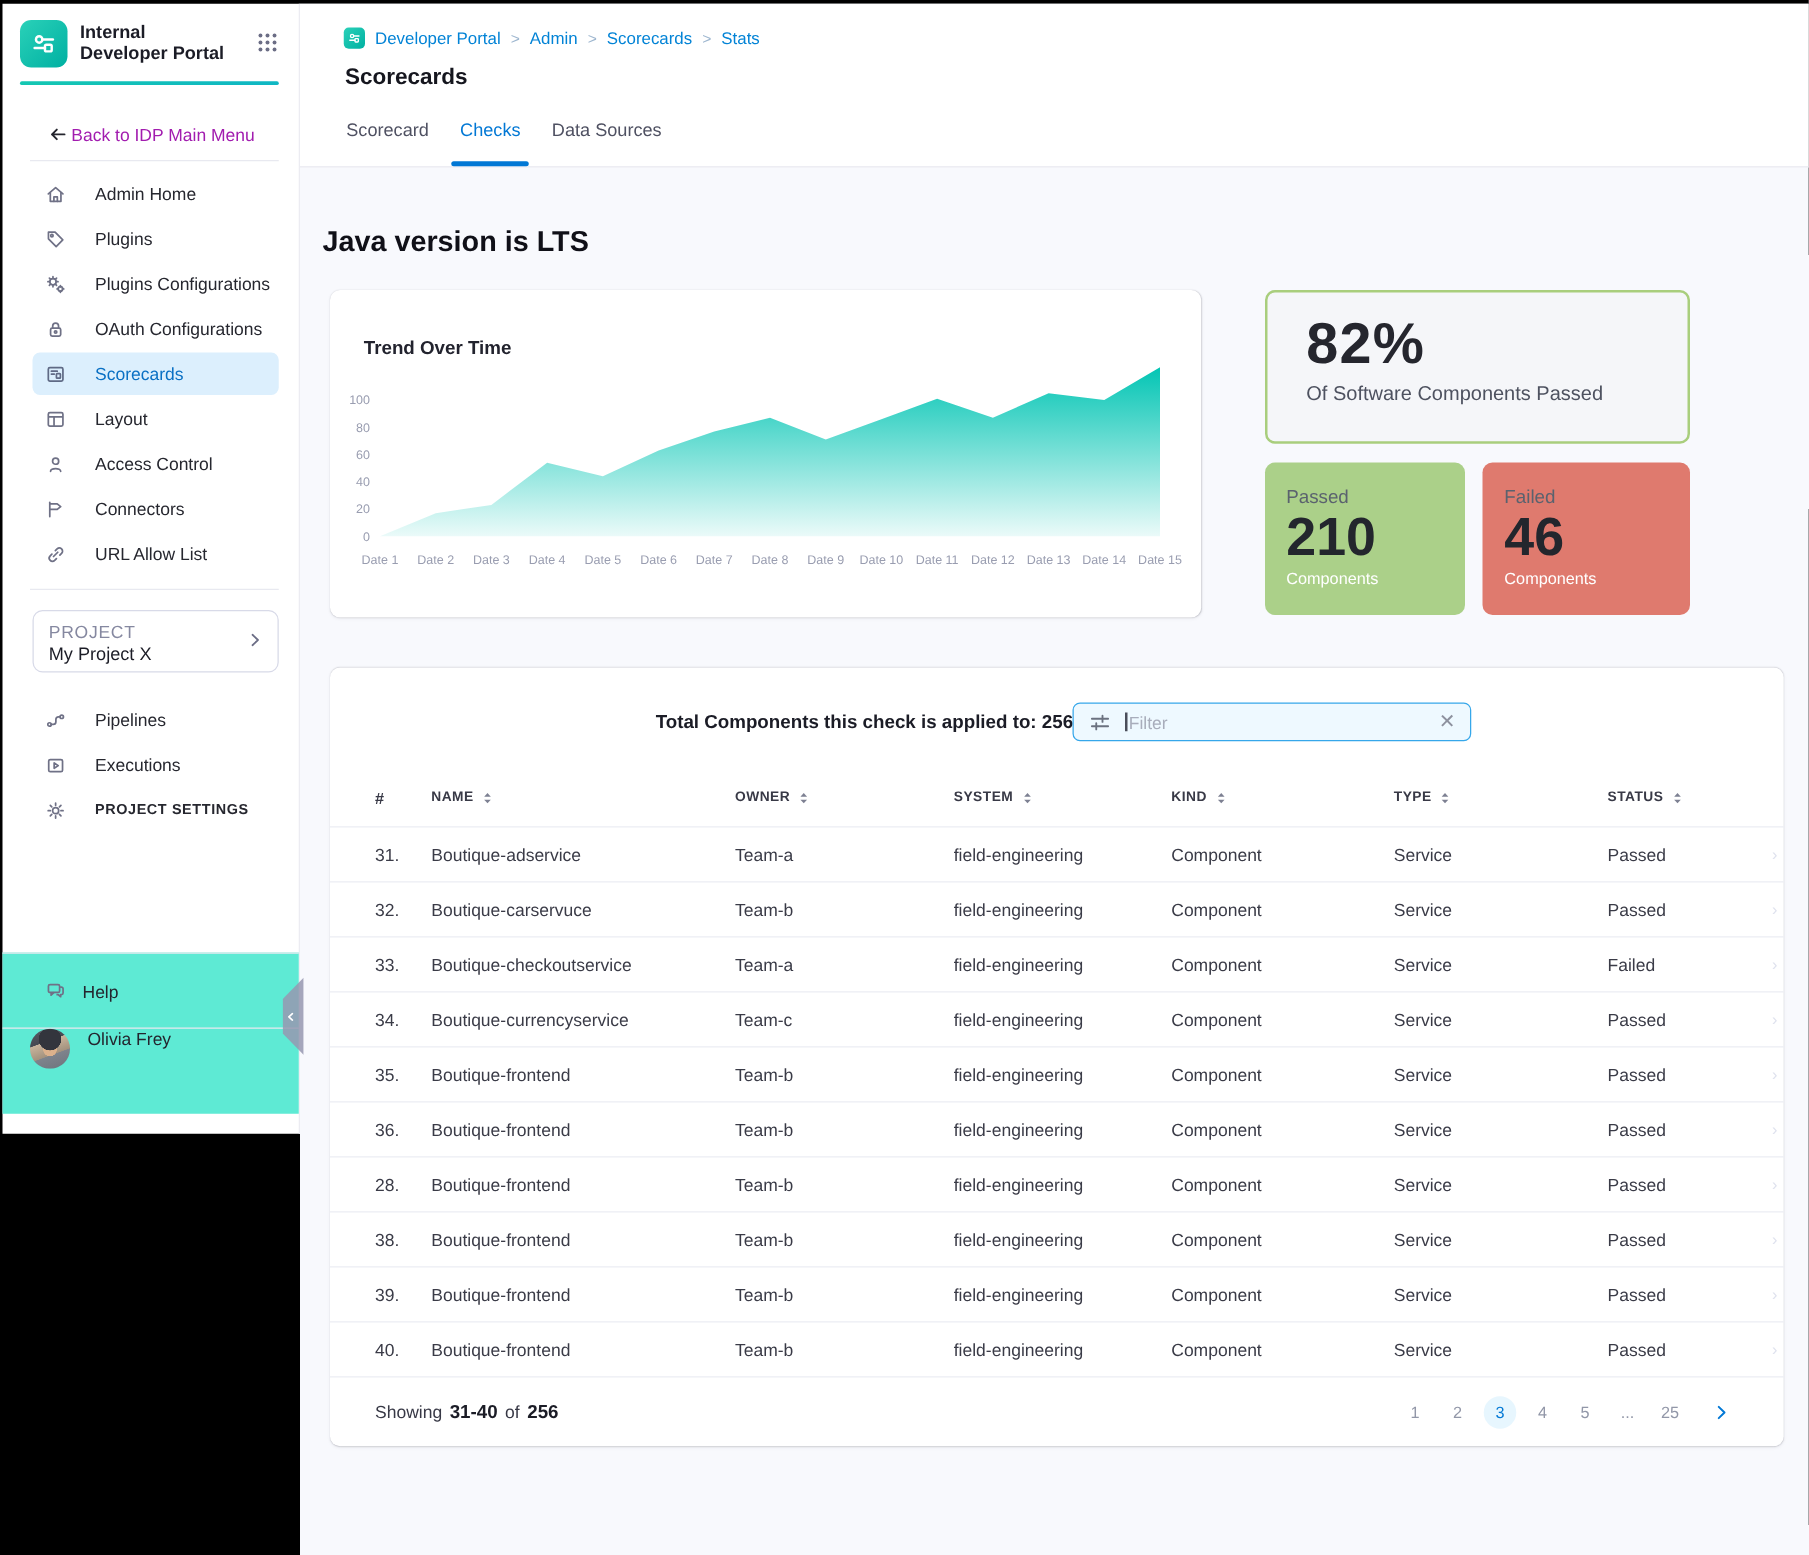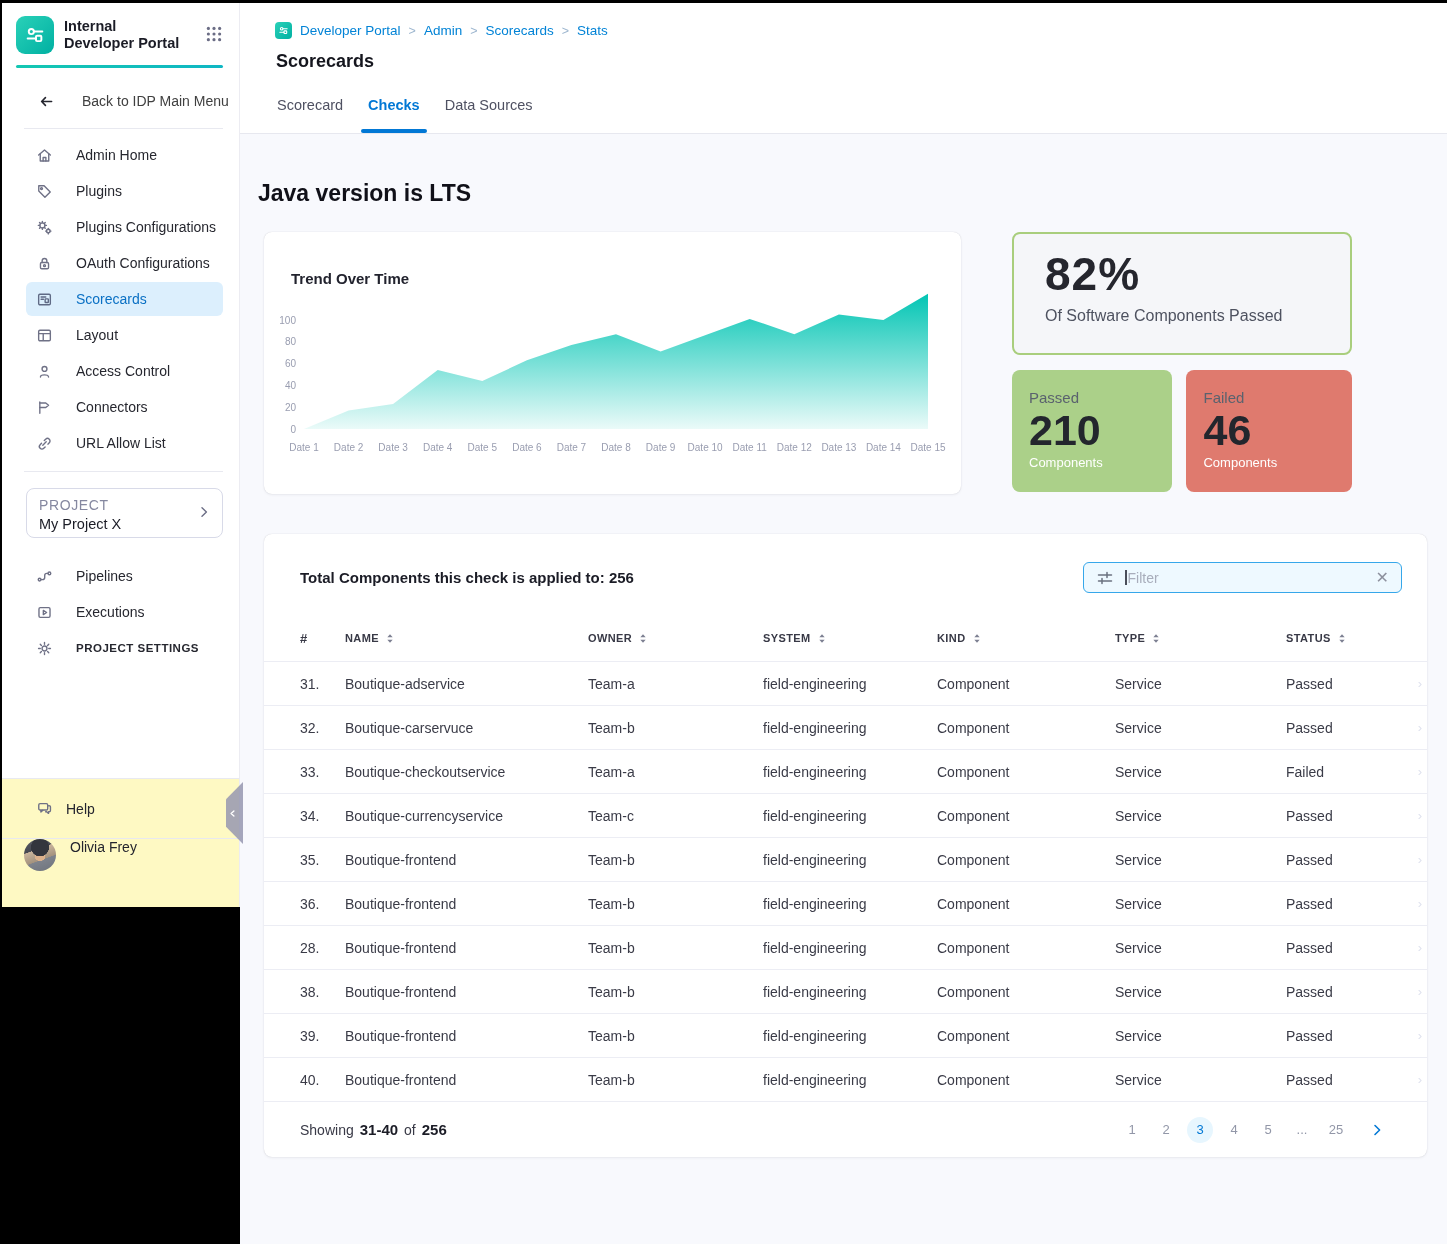--- a/index.html
+++ b/index.html
@@ -7,53 +7,53 @@
   body{position:relative;background:#000;font-family:"Liberation Sans",sans-serif;overflow:hidden;-webkit-font-smoothing:antialiased}
   svg{display:block}
 
   
   .sidebar{position:absolute;left:2px;top:3px;width:238px;height:904px;background:#fff;border-right:1px solid #ececf2;z-index:3}
   .sb-logo{display:flex;align-items:flex-start;padding:13px 16px 0 14px}
   .logo-badge{width:38px;height:38px;border-radius:9px;background:linear-gradient(135deg,#2ad1b8,#00b0a2);display:flex;align-items:center;justify-content:center;flex:none}
   .logo-text{margin-left:10px;font-size:14.5px;font-weight:bold;color:#1b1c26;line-height:17px;padding-top:2px}
   .grid-icon{margin-left:auto;padding-top:9px;cursor:pointer}
   .teal-line{height:3px;background:linear-gradient(90deg,#14c7b2,#0fb7c4);margin:11px 16px 0 14px;border-radius:2px}
-  .back-row{display:flex;align-items:center;gap:27px;padding-left:36px;height:30px;margin-top:18px;font-size:14px;color:#404040;cursor:pointer}
+  .back-row{display:flex;align-items:flex-end;gap:2px;padding-left:36px;height:30px;margin-top:18px;font-size:14px;color:#a21caf;cursor:pointer}
   .sb-div{height:1px;background:#e8e9f0;margin:12px 16px 0 22px}
   .nav{margin-top:9px}
   .nav-item{display:flex;align-items:center;gap:23px;height:34px;margin:0 16px 2px 24px;padding-left:10px;border-radius:6px;font-size:14px;color:#26272f;cursor:pointer;white-space:nowrap}
   .nav-item.active{background:#dceffd;color:#0a70c4}
   .project-card{margin:16px 16px 0 24px;height:50px;border:1px solid #d8dae8;border-radius:8px;position:relative;padding:8px 0 0 12px;cursor:pointer}
   .project-label{font-size:14px;letter-spacing:.6px;color:#8588a0;font-weight:normal}
   .project-name{font-size:14.5px;color:#1b1c26;margin-top:3px}
   .project-chev{position:absolute;right:10px;top:15px}
   .nav2{margin-top:21px}
   .ps-label{font-size:11.5px;font-weight:bold;letter-spacing:.5px}
-  .sb-bottom{position:absolute;bottom:0;left:0;right:0;background:#fef9c3}
+  .sb-bottom{position:absolute;bottom:16px;left:0;right:0;background:#5eead4}
   .help-row{display:flex;align-items:center;gap:13px;height:60px;padding-left:34px;font-size:14px;color:#24252e;border-top:1px solid #e8e9f0;cursor:pointer}
   .user-row{display:flex;gap:14px;height:69px;padding-left:22px;border-top:1px solid #e8e9f0;font-size:14px;color:#24252e;cursor:pointer}
   .avatar{width:32px;height:32px;border-radius:50%;flex:none;
     background:
       radial-gradient(circle at 50% 26%, #33353d 0 31%, rgba(0,0,0,0) 32%),
       radial-gradient(circle at 50% 52%, #dcb18c 0 23%, rgba(0,0,0,0) 24%),
       linear-gradient(160deg,#5a5d66 0%,#464851 34%,#c9b49c 35%,#a3927e 62%,#7e838c 63%,#6e737c 100%)}
   .collapse-tab{position:absolute;left:226px;top:782px;width:17px;height:62px;background:rgba(150,152,176,.85);
     clip-path:polygon(100% 0,100% 100%,0 72%,0 28%);z-index:4;display:flex;align-items:center;padding-left:2px;cursor:pointer}
 
   
   .main{position:absolute;left:240px;top:3px;right:0;bottom:0;background:#f8f9fd;z-index:1}
   .main-header{position:relative;height:131px;background:#fff;border-bottom:1px solid #e7e8ef}
   .breadcrumb{position:absolute;left:35px;top:19px;display:flex;align-items:center;gap:8px;font-size:13.5px}
   .logo-badge-sm{width:17px;height:17px;border-radius:4px;background:linear-gradient(135deg,#2ad1b8,#00b0a2);display:flex;align-items:center;justify-content:center;cursor:pointer}
   .crumb{color:#0283d6;cursor:pointer}
   .crumb-sep{color:#9db6cf;font-size:12.5px}
   .page-title{position:absolute;left:36px;top:48px;font-size:18px;font-weight:bold;color:#15161e}
   .tabs{position:absolute;left:37px;bottom:0;display:flex;gap:25px;height:40px}
   .tab{font-size:14.5px;color:#4f5162;position:relative;padding-top:4px;cursor:pointer}
-  .tab.active{color:#0278d5;font-weight:bold}
+  .tab.active{color:#0278d5;font-weight:normal}
   .tab.active::after{content:"";position:absolute;left:-7px;right:-7px;bottom:0;height:4px;border-radius:4px;background:#0278d5}
 
   .check-title{font-size:23px;line-height:26px;font-weight:bold;color:#101018;margin:46px 0 0 18px}
   .row1{display:flex;align-items:flex-start;margin:26px 0 0 24px}
 
   .chart-card{width:697px;height:262px;background:#fff;border-radius:8px;box-shadow:0 1px 3px rgba(35,36,48,.06),0 0 1px rgba(35,36,48,.2)}
   .chart-title{font-size:15px;font-weight:bold;color:#22232e;padding:38px 0 0 27px}
   .trend-wrap{margin:4px 0 0 6px}
 
   .right-col{margin-left:51px;width:340px}
@@ -62,21 +62,21 @@
   .pct-caption{font-size:16px;color:#4e5260;margin-top:6px}
   .pf-row{display:flex;margin-top:15px;gap:14px}
   .pf-card{height:122px;border-radius:8px;padding:19px 0 0 17px}
   .pf-card.passed{width:188px;background:#abd089}
   .pf-card.failed{width:194px;background:#df7a6e}
   .pf-label{font-size:15px;color:#5a626e}
   .pf-value{font-size:43px;line-height:44px;font-weight:bold;color:#23262d;margin-top:2px}
   .pf-caption{font-size:13px;color:#fff;margin-top:3px}
 
   .table-card{margin:40px 24px 30px 24px;width:1163px;background:#fff;border-radius:8px;box-shadow:0 1px 3px rgba(35,36,48,.06),0 0 1px rgba(35,36,48,.2)}
-  .tc-head{display:flex;justify-content:space-between;align-items:center;padding:28px 25px 0 36px}
+  .tc-head{display:flex;justify-content:center;align-items:center;padding:28px 25px 0 36px}
   .tc-title{font-size:15px;font-weight:bold;color:#1b1c26}
   .filter-box{width:319px;height:31px;border:1.5px solid #36a7ea;background:#eef9ff;border-radius:6px;display:flex;align-items:center;padding:0 10px 0 12px}
   .filter-caret{width:1.5px;height:15px;background:#4a4e5a;margin:0 1px 0 11px;flex:none}
   .filter-input{border:none;background:transparent;outline:none;flex:1;font-size:14px;color:#333;min-width:0;font-family:"Liberation Sans",sans-serif}
   .filter-input::placeholder{color:#a8adbb}
   .clear-x{color:#8d919e;font-size:16px;line-height:1;cursor:pointer;padding:0 2px}
 
   .grid-row{display:grid;grid-template-columns:45px 243px 175px 174px 178px 171px 1fr;align-items:center;padding-left:36px;position:relative}
   .thead{height:46px;margin-top:22px}
   .th{font-size:11px;font-weight:bold;color:#383946;letter-spacing:.4px;display:flex;align-items:center;gap:7px;cursor:pointer}

